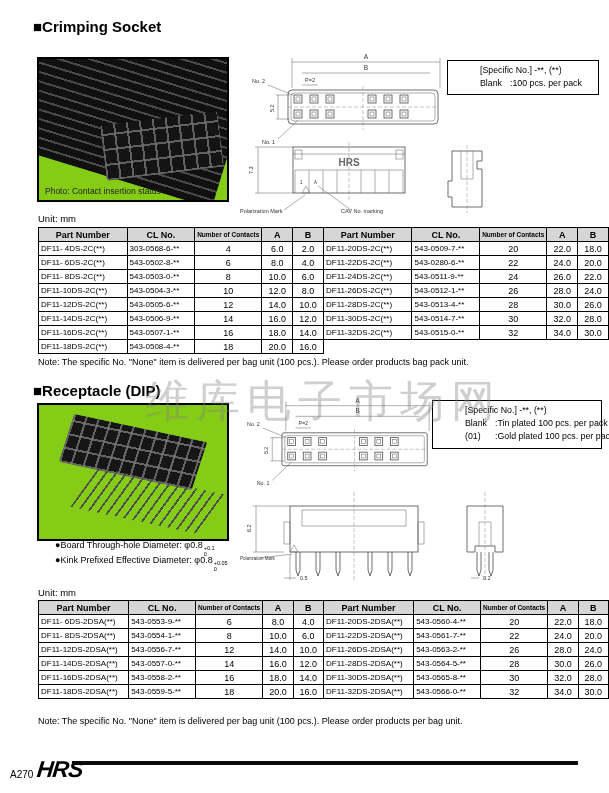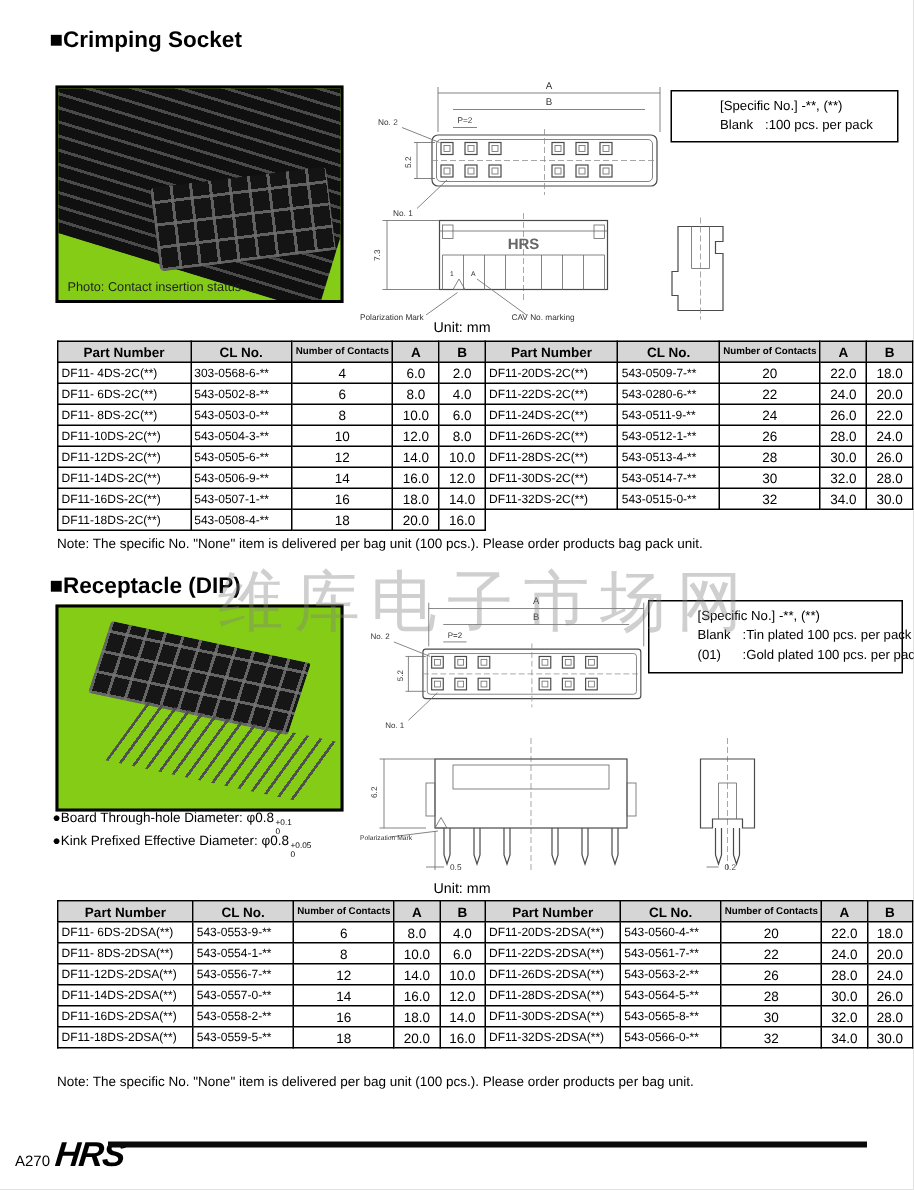--- a/index.html
+++ b/index.html
@@ -25,23 +25,23 @@
             repeating-linear-gradient(90deg,rgba(120,120,120,.8) 0 2px,transparent 2px 12px),
             repeating-linear-gradient(0deg,rgba(120,120,120,.8) 0 2px,transparent 2px 14px);}
   .recep-pins{position:absolute;left:44px;top:74px;width:132px;height:44px;
           transform:rotate(12deg) skewX(-24deg);
           background:repeating-linear-gradient(90deg,#4f4f4f 0 2px,transparent 2px 9px);}
   
   .specbox{border:1.5px solid #000;background:#fff;padding:3px 5px 4px 5px;font-size:8.8px;line-height:1.5;}
   .spec-line{white-space:nowrap;padding-left:27px;}
   .spec-label{display:inline-block;width:30px;}
   
-  .unit{font-size:9.5px;text-align:center;width:540px;}
+  .unit{font-size:9.5px;text-align:left;width:540px;}
   .note{font-size:9px;white-space:nowrap;}
-  .bullet{font-size:9px;white-space:nowrap;}
+  .bullet{font-size:9px;white-space:nowrap;margin-left:20px;}
   .tol{display:inline-flex;flex-direction:column;font-size:5.5px;line-height:1.1;vertical-align:-2px;margin-left:1px;}
   
   table.data{border-collapse:collapse;table-layout:fixed;font-size:9px;}
   .data th,.data td{border:1px solid #000;height:13px;padding:0 2px;text-align:center;
                     overflow:hidden;white-space:nowrap;font-weight:normal;}
   .data th{background:#d6d6d6;font-weight:bold;font-size:9px;}
   .data th.c2{font-size:6.5px;}
   .data th.c0{width:88px;} .data th.c1{width:66px;} .data th.c2{width:60px;}
   .data th.c3{width:28px;} .data th.c4{width:28px;}
   .data td.c0{text-align:left;font-size:8px;}

